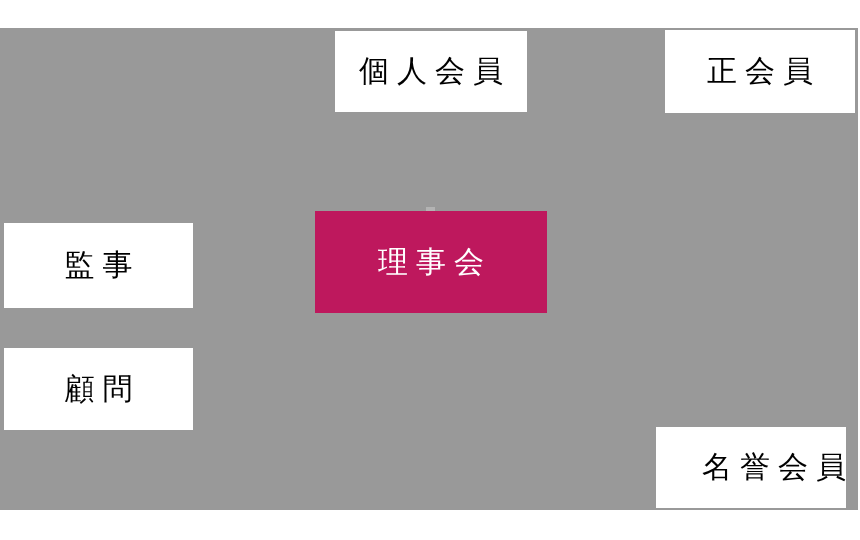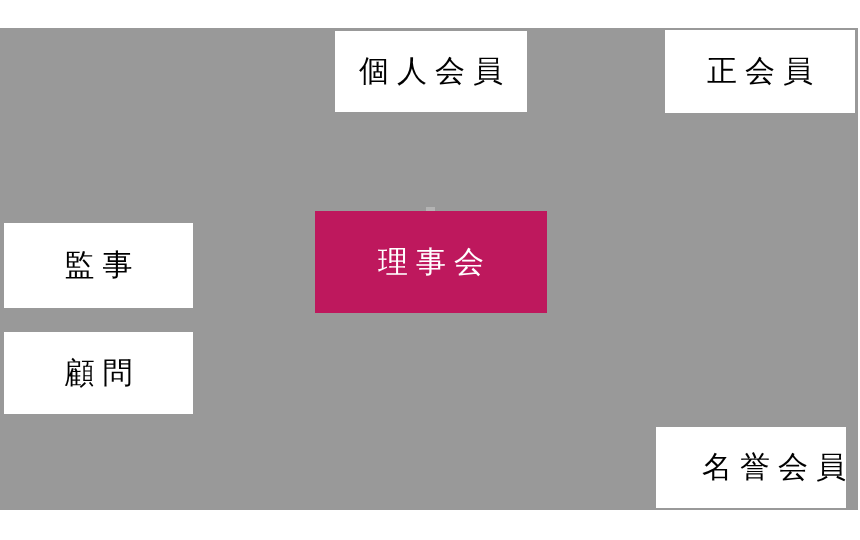--- a/index.html
+++ b/index.html
@@ -46,21 +46,21 @@
     top: 207px;
     width: 9px;
     height: 4px;
     background: #b3b3b3;
   }
   
   .n-general   { left: 335px; top: 31px;  width: 192px; height: 81px; }
   .n-regular   { left: 665px; top: 30px;  width: 190px; height: 83px; text-align: center; }
   .n-board     { left: 315px; top: 211px; width: 232px; height: 102px; }
   .n-auditor   { left: 4px;   top: 223px; width: 189px; height: 85px; }
-  .n-advisor   { left: 4px;   top: 332px; width: 189px; height: 82px; }
+  .n-advisor   { left: 4px;   top: 348px; width: 189px; height: 82px; }
   .n-individual{ left: 665px; top: 218px; width: 190px; height: 85px; }
   .n-supporting{ left: 665px; top: 325px; width: 190px; height: 80px; }
   .n-honorary  { left: 656px; top: 427px; width: 190px; height: 81px; padding-left: 46px; }
 </style>
 </head>
 <body>
 
 <div class="page">
 
   <div class="panel"></div>

